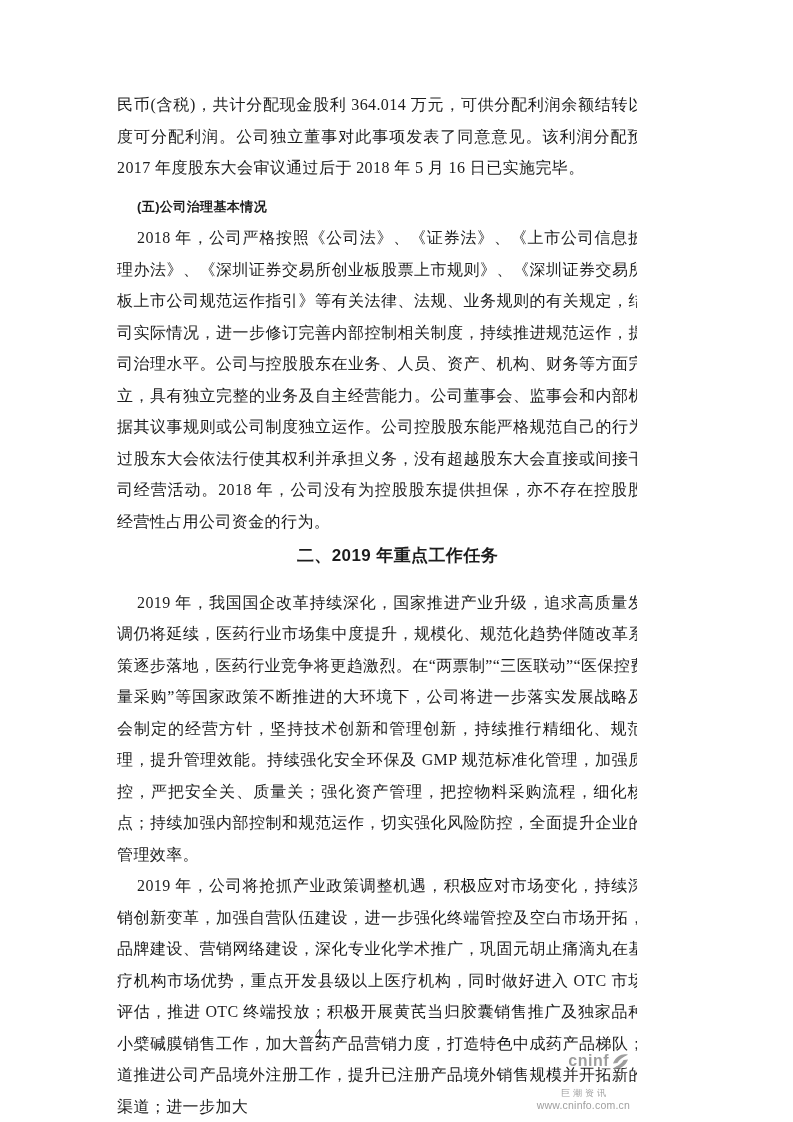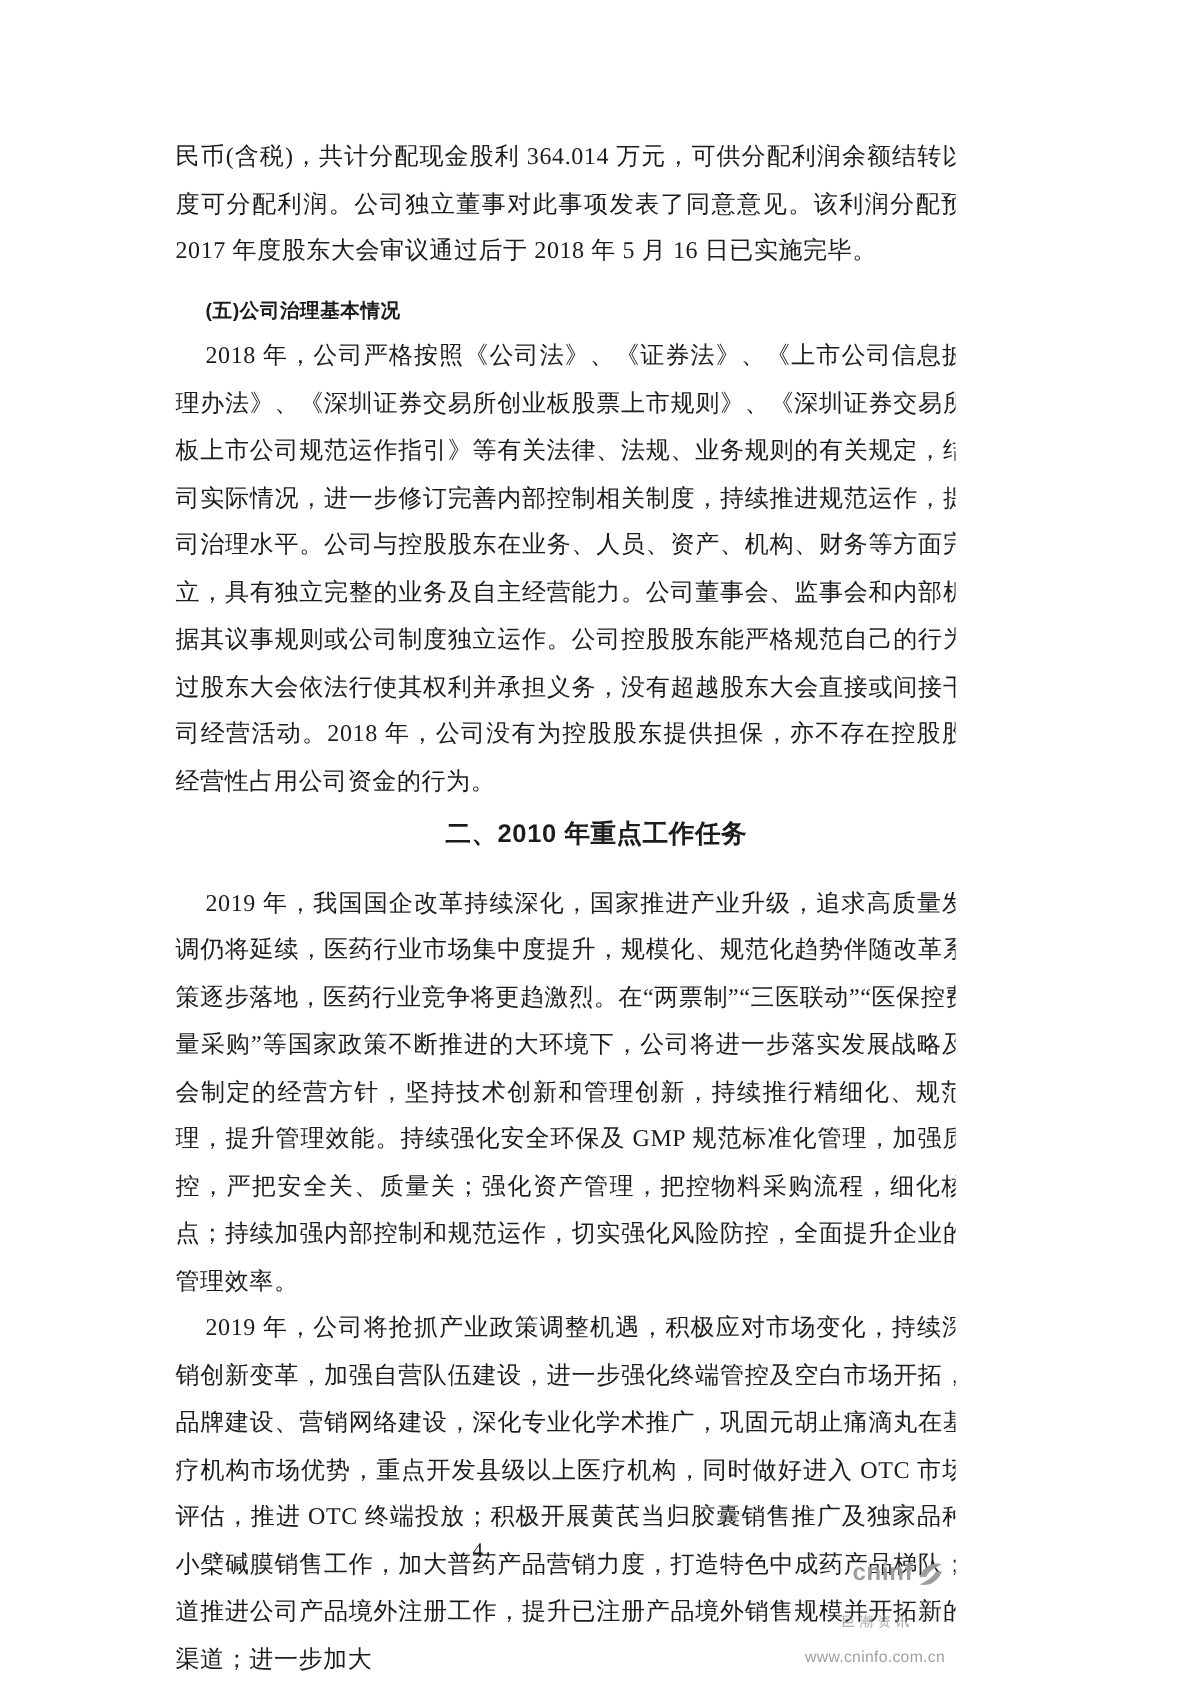--- a/index.html
+++ b/index.html
@@ -80,34 +80,34 @@
   }
   .swirl svg { display: block; }
   .brand-cn {
     font-size: 9px;
     letter-spacing: 3px;
     padding-right: 21px;
     margin-top: 18px;
   }
   .url {
     font-size: 10.5px;
-    margin-top: 14px;
+    margin-top: 2px;
     letter-spacing: 0.2px;
   }
 </style>
 </head>
 <body>
 
 <div class="page">
 
   <div class="content">
       <p class="blk continuation">民币(含税)，共计分配现金股利 364.014 万元，可供分配利润余额结转以后年度可分配利润。公司独立董事对此事项发表了同意意见。该利润分配预案经 2017 年度股东大会审议通过后于 2018 年 5 月 16 日已实施完毕。</p>
       <p class="blk heading-sub">(五)公司治理基本情况</p>
       <p class="blk paragraph">2018 年，公司严格按照《公司法》、《证券法》、《上市公司信息披露管理办法》、《深圳证券交易所创业板股票上市规则》、《深圳证券交易所创业板上市公司规范运作指引》等有关法律、法规、业务规则的有关规定，结合公司实际情况，进一步修订完善内部控制相关制度，持续推进规范运作，提高公司治理水平。公司与控股股东在业务、人员、资产、机构、财务等方面完全独立，具有独立完整的业务及自主经营能力。公司董事会、监事会和内部机构根据其议事规则或公司制度独立运作。公司控股股东能严格规范自己的行为，通过股东大会依法行使其权利并承担义务，没有超越股东大会直接或间接干预公司经营活动。2018 年，公司没有为控股股东提供担保，亦不存在控股股东非经营性占用公司资金的行为。</p>
-      <p class="blk heading-center">二、2010 年重点工作任务</p>
+      <p class="blk heading-center">二、2019 年重点工作任务</p>
       <p class="blk paragraph">2019 年，我国国企改革持续深化，国家推进产业升级，追求高质量发展基调仍将延续，医药行业市场集中度提升，规模化、规范化趋势伴随改革系列政策逐步落地，医药行业竞争将更趋激烈。在“两票制”“三医联动”“医保控费”“带量采购”等国家政策不断推进的大环境下，公司将进一步落实发展战略及董事会制定的经营方针，坚持技术创新和管理创新，持续推行精细化、规范化管理，提升管理效能。持续强化安全环保及 GMP 规范标准化管理，加强质量管控，严把安全关、质量关；强化资产管理，把控物料采购流程，细化核算盘点；持续加强内部控制和规范运作，切实强化风险防控，全面提升企业的经营管理效率。</p>
       <p class="blk paragraph">2019 年，公司将抢抓产业政策调整机遇，积极应对市场变化，持续深化营销创新变革，加强自营队伍建设，进一步强化终端管控及空白市场开拓，加强品牌建设、营销网络建设，深化专业化学术推广，巩固元胡止痛滴丸在基层医疗机构市场优势，重点开发县级以上医疗机构，同时做好进入 OTC 市场情况评估，推进 OTC 终端投放；积极开展黄芪当归胶囊销售推广及独家品种鞣酸小檗碱膜销售工作，加大普药产品营销力度，打造特色中成药产品梯队；多渠道推进公司产品境外注册工作，提升已注册产品境外销售规模并开拓新的销售渠道；进一步加大</p>
     </div>
 
   <div class="page-number">4</div>
 
   <div class="footer-logo">
     <div class="brand-row">
       <span class="brand">cninf</span>
       <span class="swirl">

